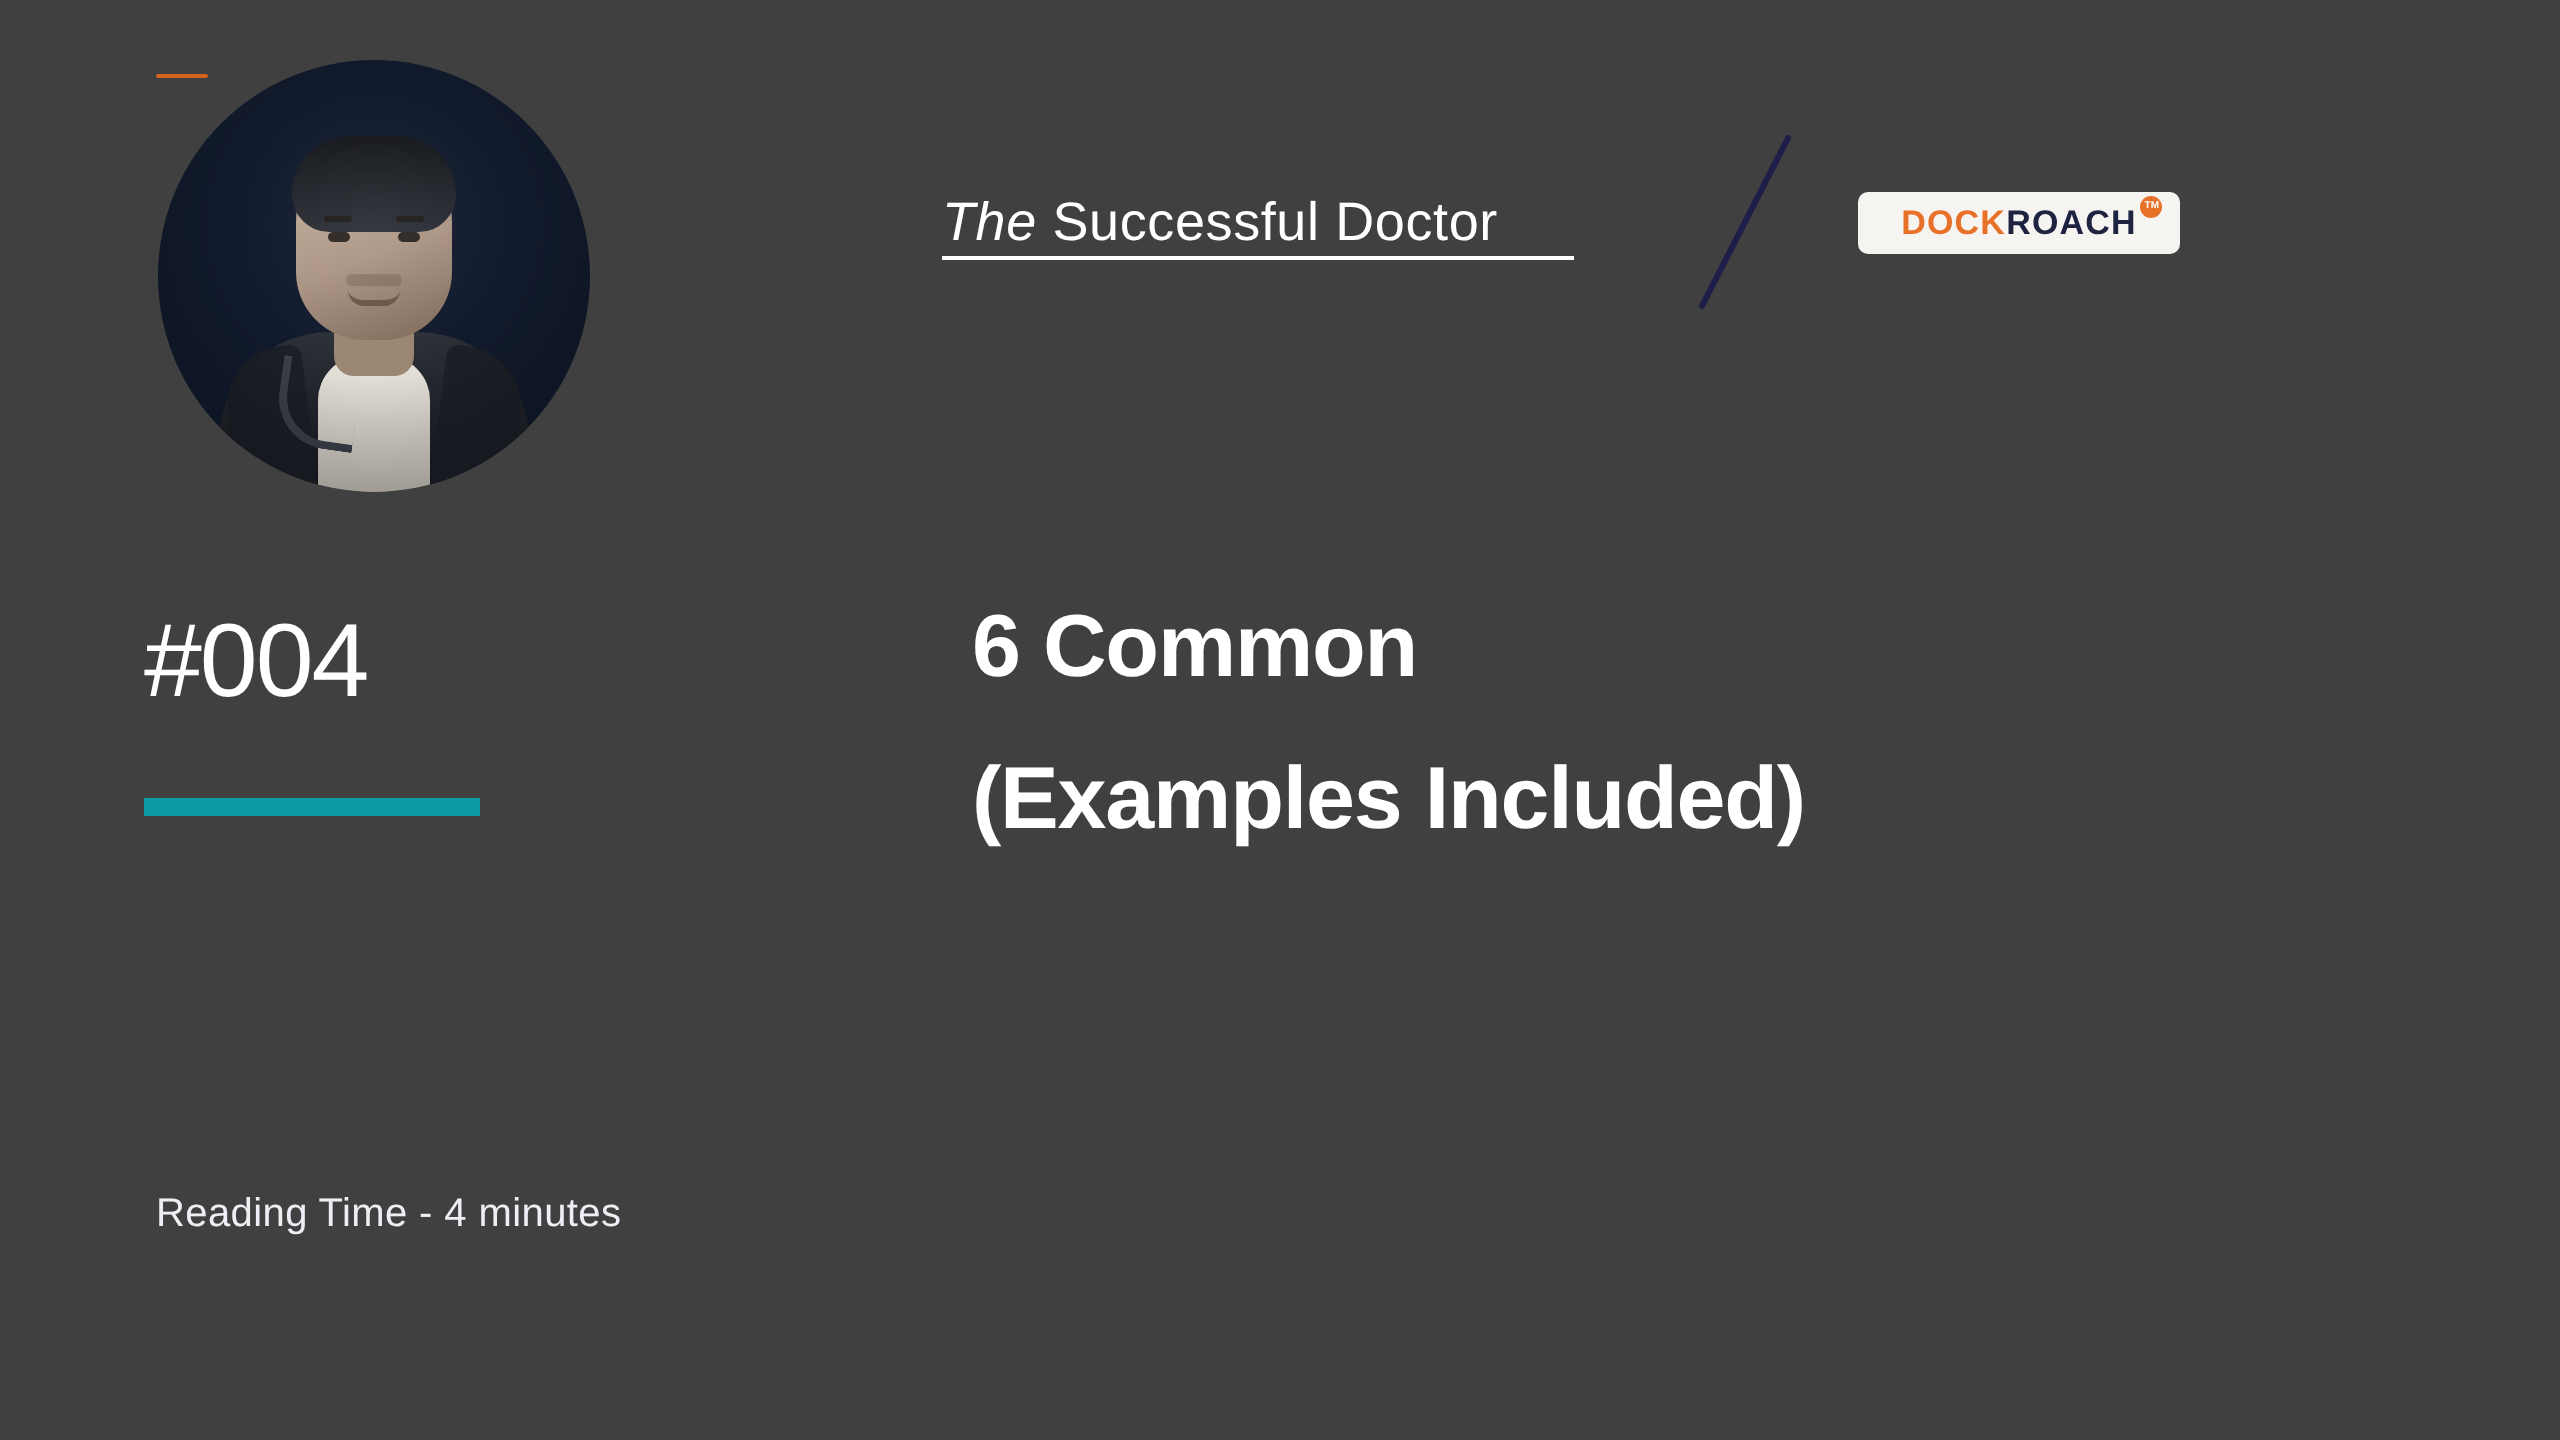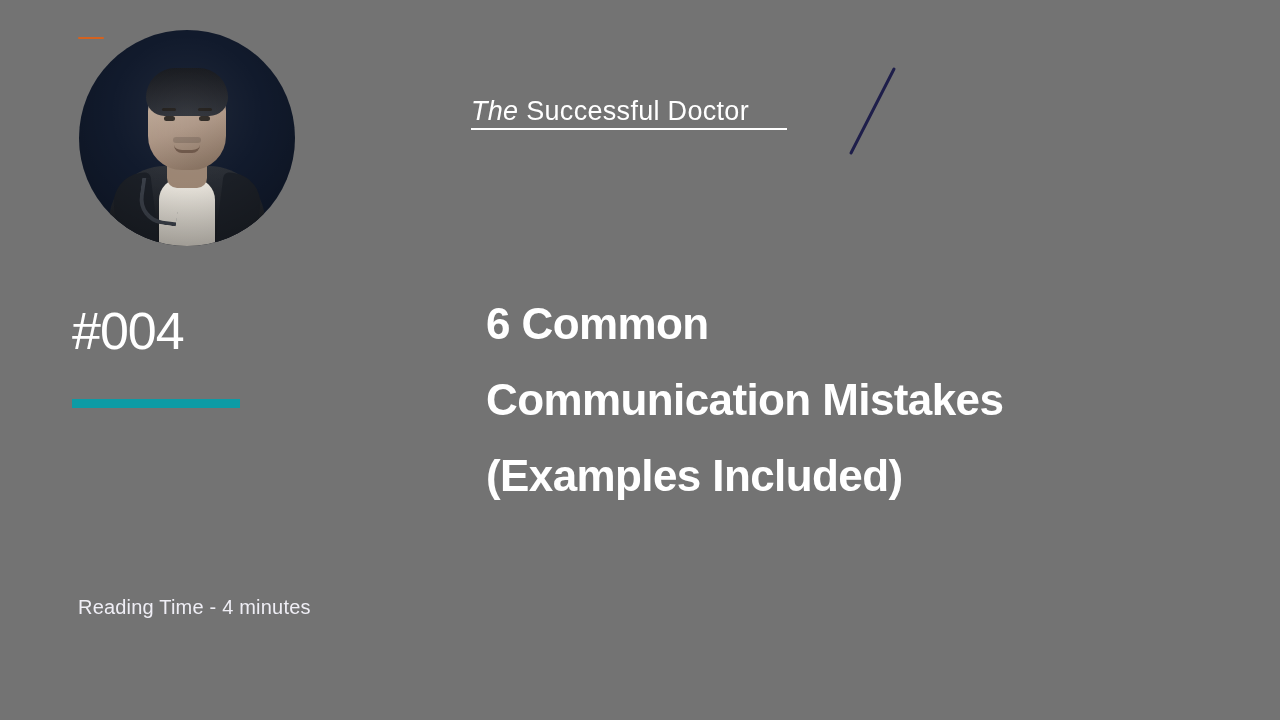--- a/index.html
+++ b/index.html
@@ -5,21 +5,21 @@
   * { margin:0; padding:0; box-sizing:border-box; }
   html, body {
     width:1280px; height:720px;
     overflow:hidden;
     background:#2d2b55;
     font-family:"Liberation Sans", sans-serif;
   }
   .slide {
     position:relative;
     width:1280px; height:720px;
-    background:#737373;
+    background:#404040;
   }
 
   
   .accent-mark {
     position:absolute;
     left:78px; top:37px;
     width:26px; height:2px;
     background:#d4621f;
     border-radius:1px;
   }
@@ -259,25 +259,30 @@
 
   <div class="brand-title">
     <span class="the">The</span><span> Successful  Doctor</span>
   </div>
   <div class="brand-underline"></div>
 
   <svg class="divider-slash" viewBox="0 0 50 90" xmlns="http://www.w3.org/2000/svg">
     <line x1="3" y1="87" x2="46" y2="3" stroke="#1e1e4a" stroke-width="3" stroke-linecap="round"></line>
   </svg>
 
+  <div class="logo-chip">
+    <span class="logo-text">
+      <span class="logo-dock">DOCK</span><span class="logo-roach">ROACH</span>
+      <span class="logo-tm">TM</span>
+    </span>
+  </div>
 
   <div class="episode-number">#004</div>
   <div class="episode-rule"></div>
 
   <div class="headline">
     <span class="line">6 Common</span>
-    <span class="line">Communication Mistakes</span>
     <span class="line">(Examples Included)</span>
   </div>
 
   <div class="reading-time">Reading Time - 4 minutes</div>
 
 </div>
 
 </body></html>

